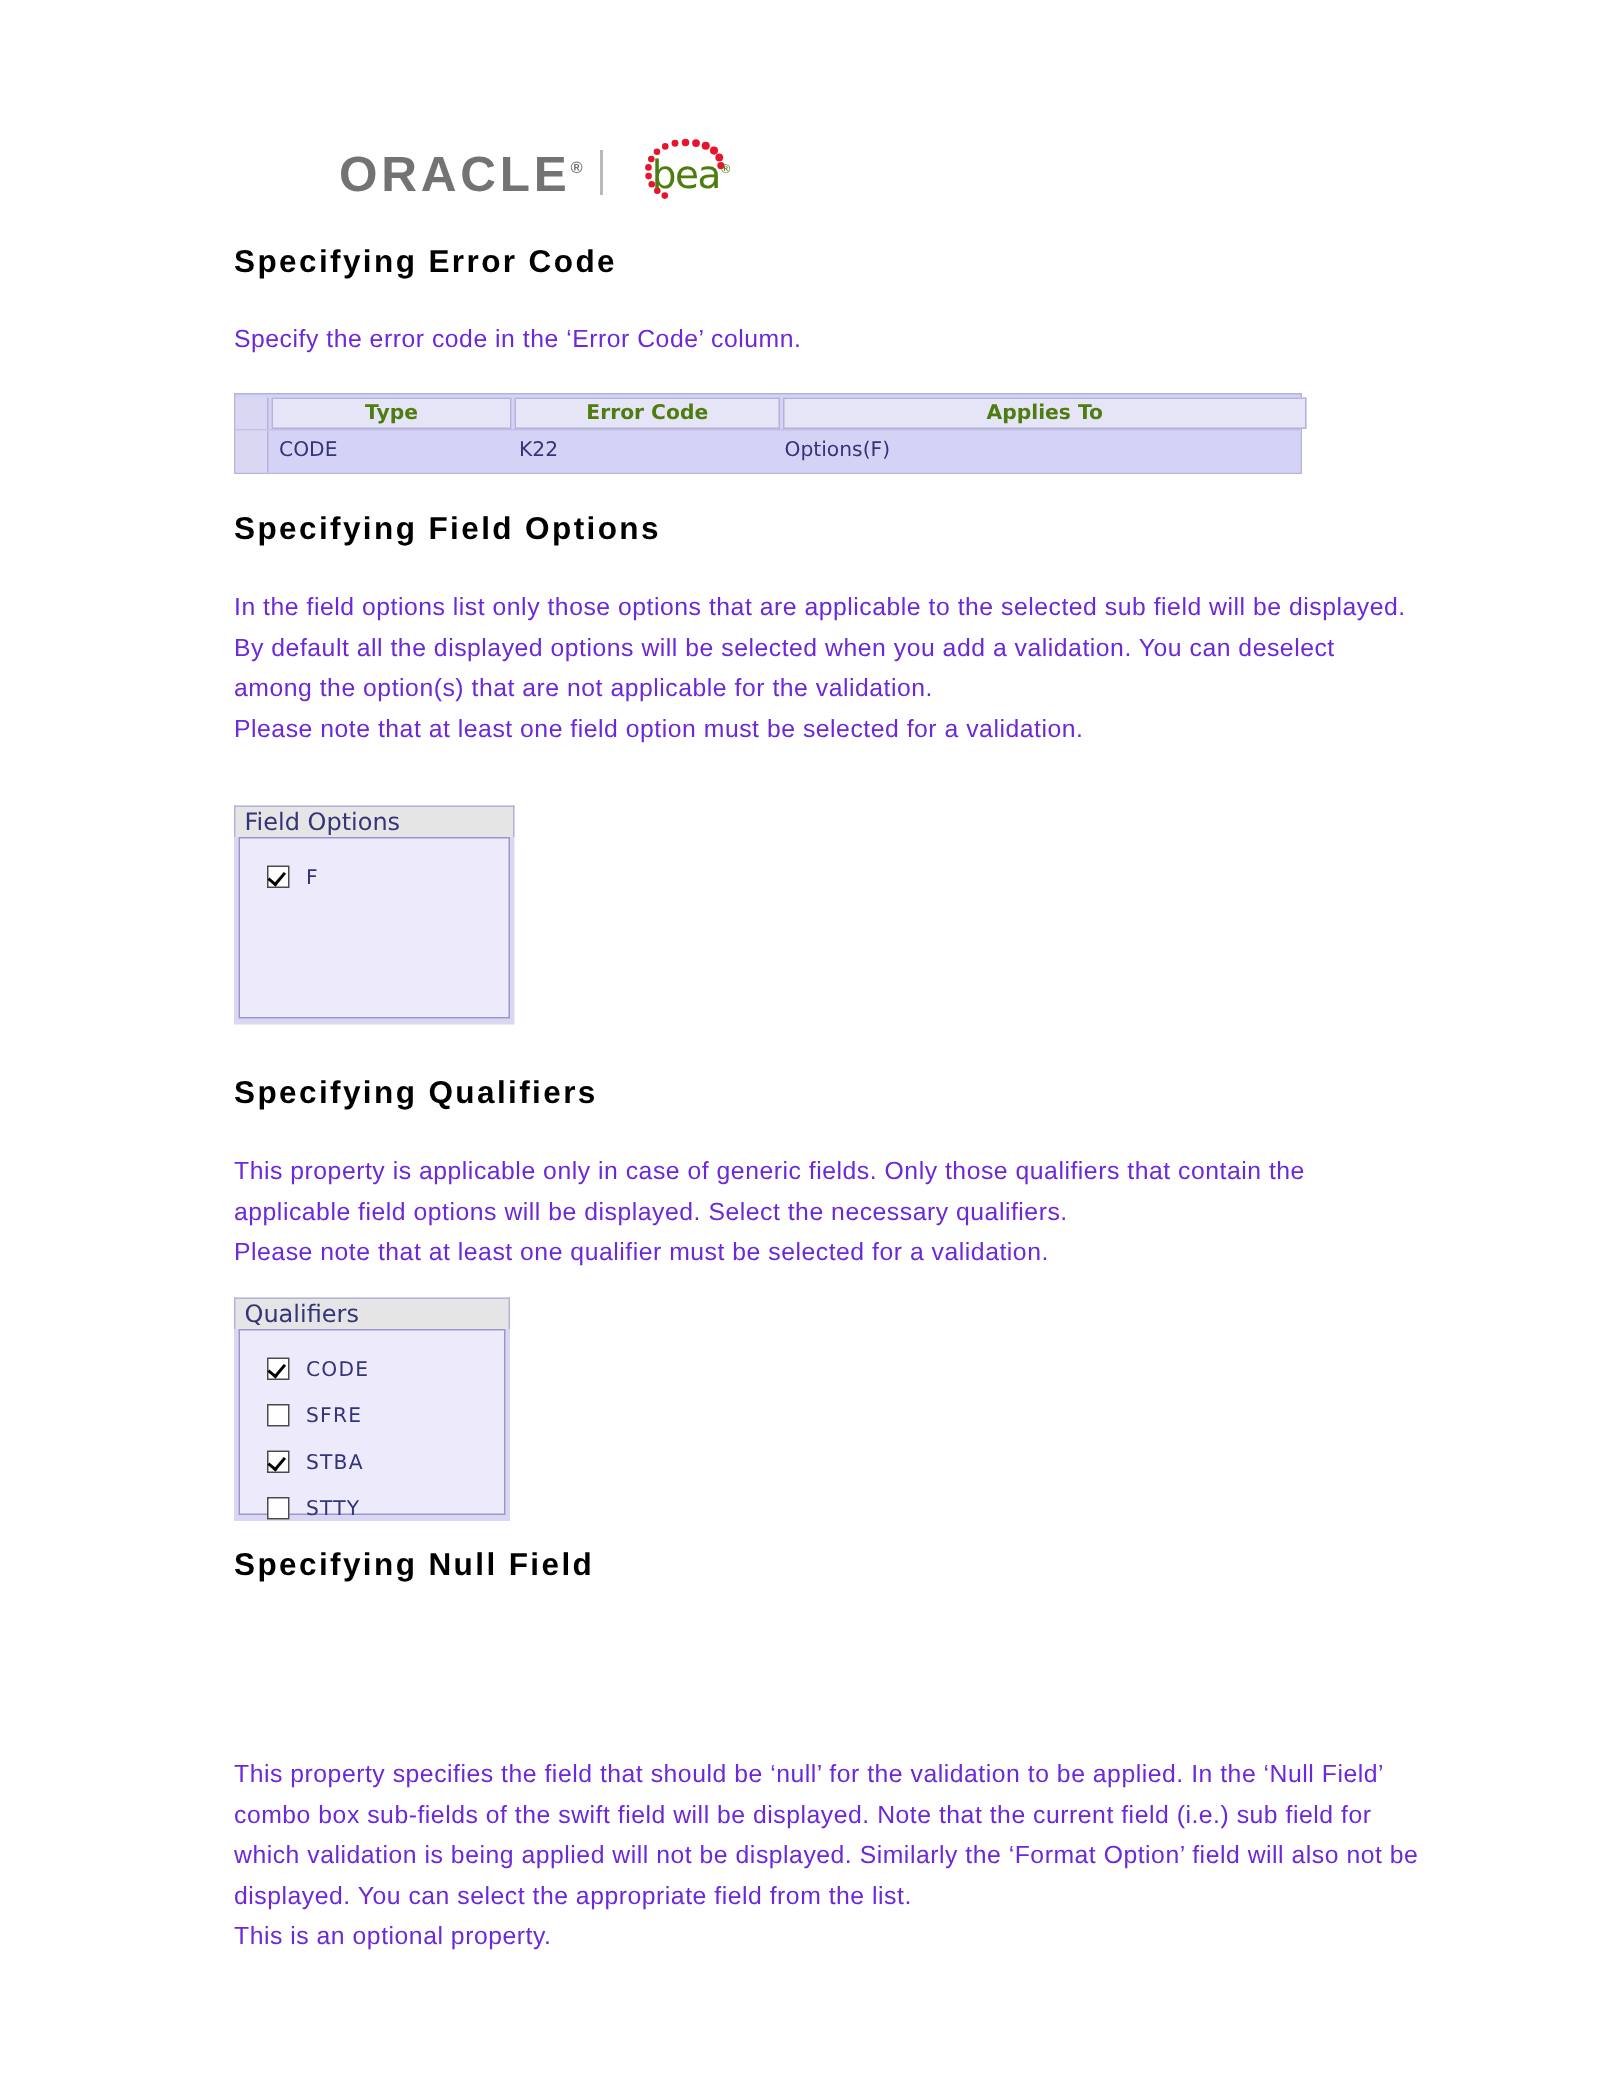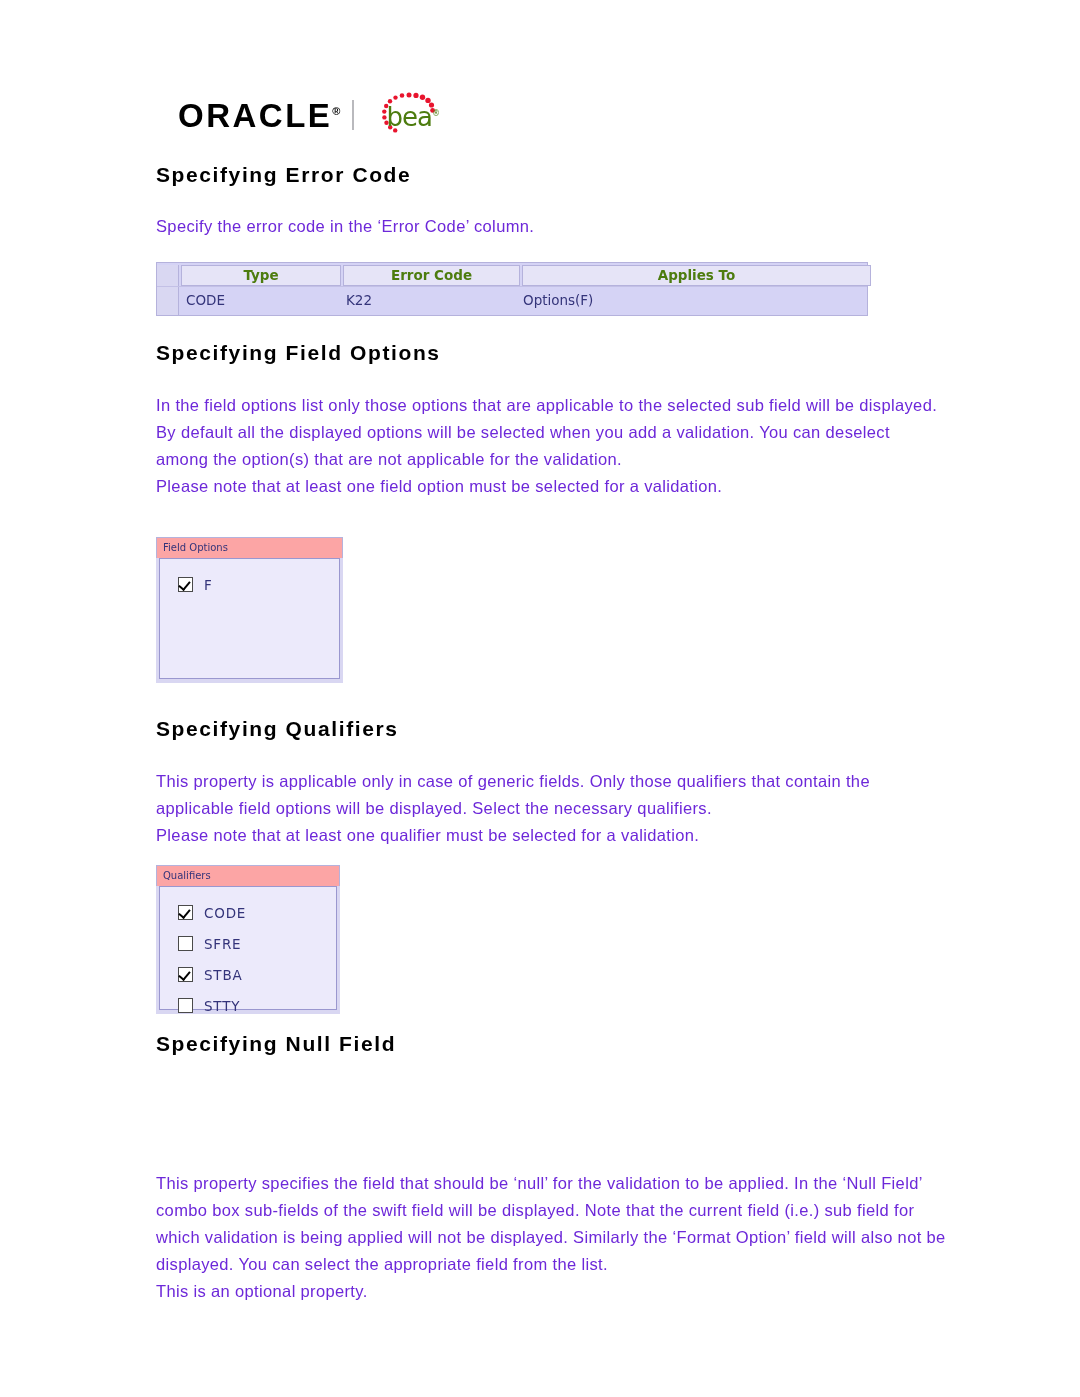--- a/index.html
+++ b/index.html
@@ -37,23 +37,24 @@
     top: 92px;
     height: 46px;
     display: flex;
     align-items: center;
   }
   .logo-oracle {
     font-family: "Liberation Sans", sans-serif;
     font-size: 33px;
     font-weight: bold;
     letter-spacing: 2.5px;
-    color: #000000;
+    color: #737373;
     line-height: 1;
     position: relative;
+    margin-left: 48px;
   }
   .logo-oracle .reg {
     font-size: 11px;
     vertical-align: super;
     letter-spacing: 0;
   }
   .logo-sep {
     width: 2px;
     height: 30px;
     background: #b9b9bd;
@@ -161,28 +162,28 @@
   .c-type { width: 160px; flex: 0 0 160px; }
   .c-err  { width: 177px; flex: 0 0 177px; }
   .c-app  { width: 349px; flex: 0 0 349px; }
 
   
   .panel {
     position: absolute;
     font-family: "DejaVu Sans", sans-serif;
   }
   .panel-header {
-    background: #fca5a5;
+    background: #e5e5e5;
     border: 1px solid #b5b2dc;
     border-bottom: none;
     box-sizing: border-box;
     height: 21px;
     line-height: 19px;
     padding-left: 6px;
-    font-size: 10px;
+    font-size: 16px;
     color: #34347a;
   }
   .panel-body {
     background: #eceafb;
     border: 1px solid #9a97cf;
     box-sizing: border-box;
     padding: 10px 0 0 18px;
   }
   .panel-outer {
     background: #d9d7f2;

